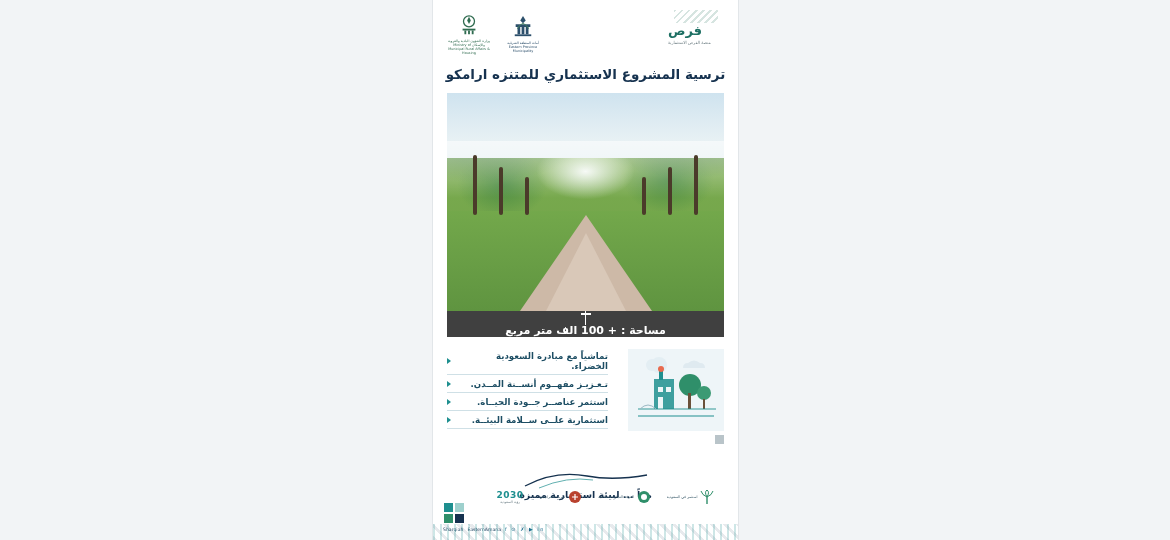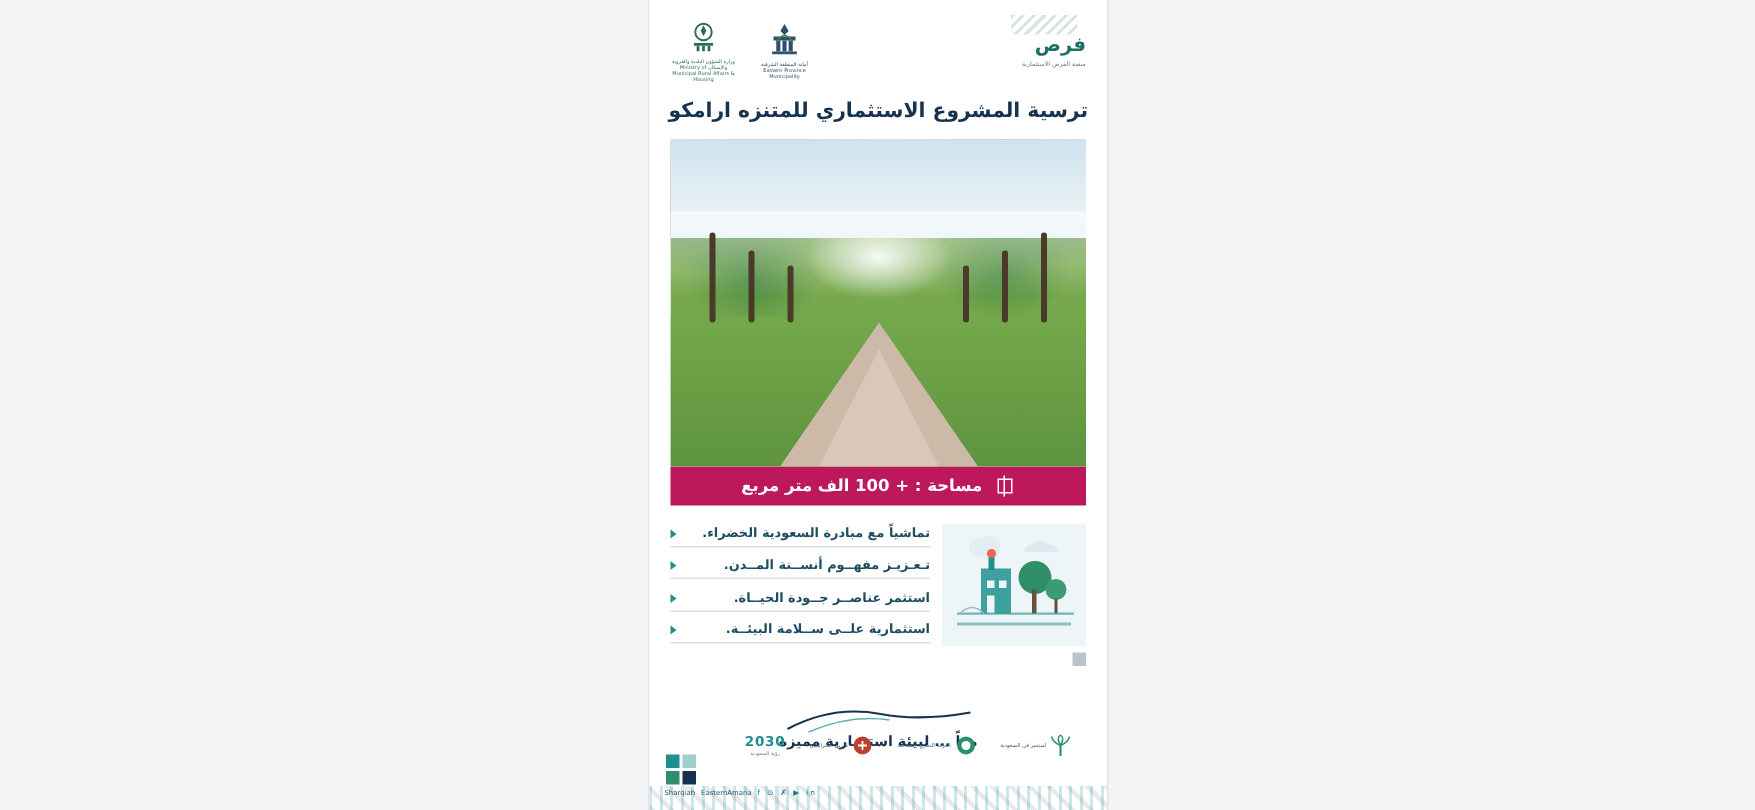--- a/index.html
+++ b/index.html
@@ -30,21 +30,21 @@
     height:62px;
     display:flex;
     align-items:center;
     justify-content:space-between;
     padding:6px 14px 0 14px;
     box-sizing:border-box;
   }
   .logo-left{
     position:relative;
     width:56px;height:46px;
-    display:flex;flex-direction:column;align-items:flex-start;justify-content:center;
+    display:flex;flex-direction:column;align-items:flex-end;justify-content:center;
   }
   .logo-left .ar{
     font-size:13px;color:#1d6f63;font-weight:bold;line-height:1;
     letter-spacing:.5px;
   }
   .logo-left .sub{
     font-size:4.2px;color:#6a7b80;margin-top:3px;letter-spacing:.4px;
   }
   .logo-left .deco{
     position:absolute;top:-1px;left:50%;transform:translateX(-50%);
@@ -128,46 +128,47 @@
   }
   .hero .hazy{
     position:absolute;left:0;right:0;top:22%;height:26%;
     background:linear-gradient(rgba(255,255,255,.55),rgba(255,255,255,0));
   }
 
   
   .area-strip{
     margin:0 14px;
     height:26px;
-    background:#be185d;
+    background:#404040;
     color:#ffffff;
     display:flex;
     align-items:center;
     justify-content:center;
     gap:8px;
     font-size:11px;
     font-weight:bold;
+    flex-direction:column;
   }
   .area-strip .ico{
     display:inline-block;width:14px;height:14px;position:relative;
   }
   .area-strip .ico:before{
     content:"";position:absolute;inset:2px;border:1px solid #fff;
   }
   .area-strip .ico:after{
     content:"";position:absolute;left:6px;top:0;width:1px;height:14px;background:#fff;
     box-shadow:-6px 0 0 0 transparent;
   }
 
   
   .bullets-wrap{
     margin:12px 14px 0 14px;
     display:flex;
     align-items:stretch;
-    gap:8px;
+    gap:20px;
     height:82px;
   }
   .illus{
     width:96px;
     background:#eef5f8;
     position:relative;
     flex:0 0 auto;
   }
   .illus .ground{
     position:absolute;left:10px;right:10px;bottom:14px;height:2px;background:#1e8f8f;opacity:.5;

